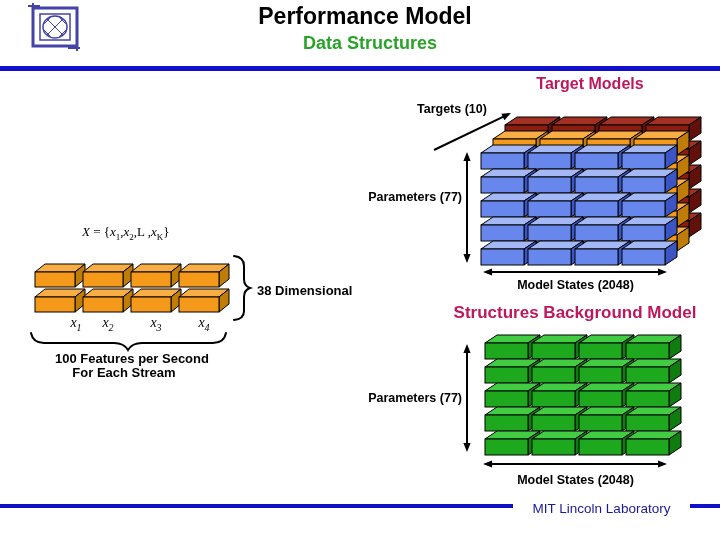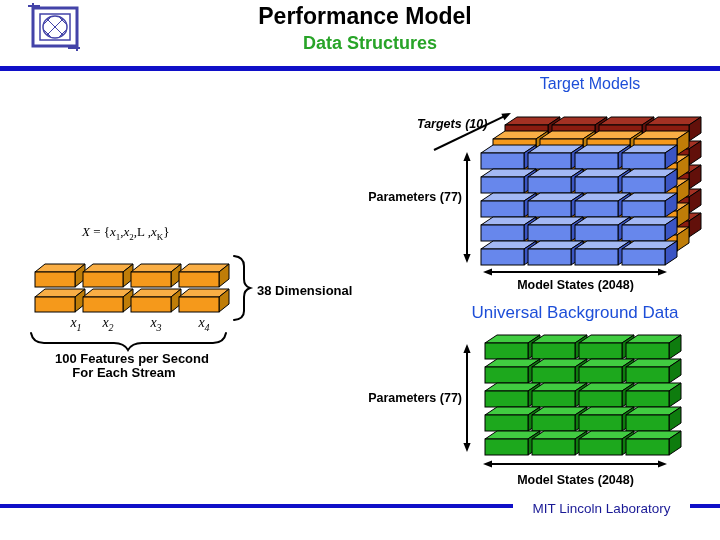--- a/index.html
+++ b/index.html
@@ -1,23 +1,23 @@
 <!DOCTYPE html>
 <html><head>
 <meta charset="utf-8">
 <style>
   html,body{margin:0;padding:0;background:#fff;}
   #slide{position:relative;width:720px;height:540px;background:#ffffff;overflow:hidden;
          font-family:"Liberation Sans","DejaVu Sans",sans-serif;}
   .abs{position:absolute;}
   .t-title{top:3px;left:0;width:730px;text-align:center;font-size:23px;font-weight:bold;color:#000;}
   .t-subtitle{top:33px;left:0;width:740px;text-align:center;font-size:18px;font-weight:bold;color:#28A428;}
-  .h-section{font-weight:normal;color:#1d4ed8;}
+  .h-section{font-weight:bold;color:#be185d;}
   .t-targetmodels{top:75px;left:480px;width:220px;text-align:center;font-size:16px;}
-  .t-targets{top:117px;left:417px;font-size:12.5px;font-weight:bold;color:#000;font-style:italic;}
+  .t-targets{top:102px;left:417px;font-size:12.5px;font-weight:bold;color:#000;}
   .t-params-top{top:190px;left:330px;width:132px;text-align:right;font-size:12.5px;font-weight:bold;}
   .t-featvec{top:199px;left:66px;font-size:17px;}
   .t-formula{top:224px;left:82px;font-size:13px;font-family:"Liberation Serif","DejaVu Serif",serif;color:#000;}
   .t-formula i{font-style:italic;}
   .t-formula sub{font-size:9px;}
   .t-38dim{top:283px;left:257px;font-size:13px;font-weight:bold;}
   .xlabel{top:315px;width:48px;text-align:center;font-size:14px;font-style:italic;
           font-family:"Liberation Serif","DejaVu Serif",serif;color:#000;}
   .xlabel sub{font-size:10px;}
   .t-cap1{top:351px;left:32px;width:200px;text-align:center;font-size:13px;font-weight:bold;}
@@ -380,18 +380,18 @@
   <div class="abs xlabel" style="left:84px">
     <i>x</i><sub>2</sub></div>
   <div class="abs xlabel" style="left:132px">
     <i>x</i><sub>3</sub></div>
   <div class="abs xlabel" style="left:180px">
     <i>x</i><sub>4</sub></div>
 
   <div class="abs t-cap1">100 Features per Second</div>
   <div class="abs t-cap2">For Each Stream</div>
 
-  <div class="abs h-section t-ubm">Universal Background Data</div>
+  <div class="abs h-section t-ubm">Structures Background Model</div>
   <div class="abs t-params-bot">Parameters (77)</div>
   <div class="abs t-mstates-bot">Model States (2048)</div>
 
   <div class="abs t-footer">MIT Lincoln Laboratory</div>
 </div>
 
 </body></html>

